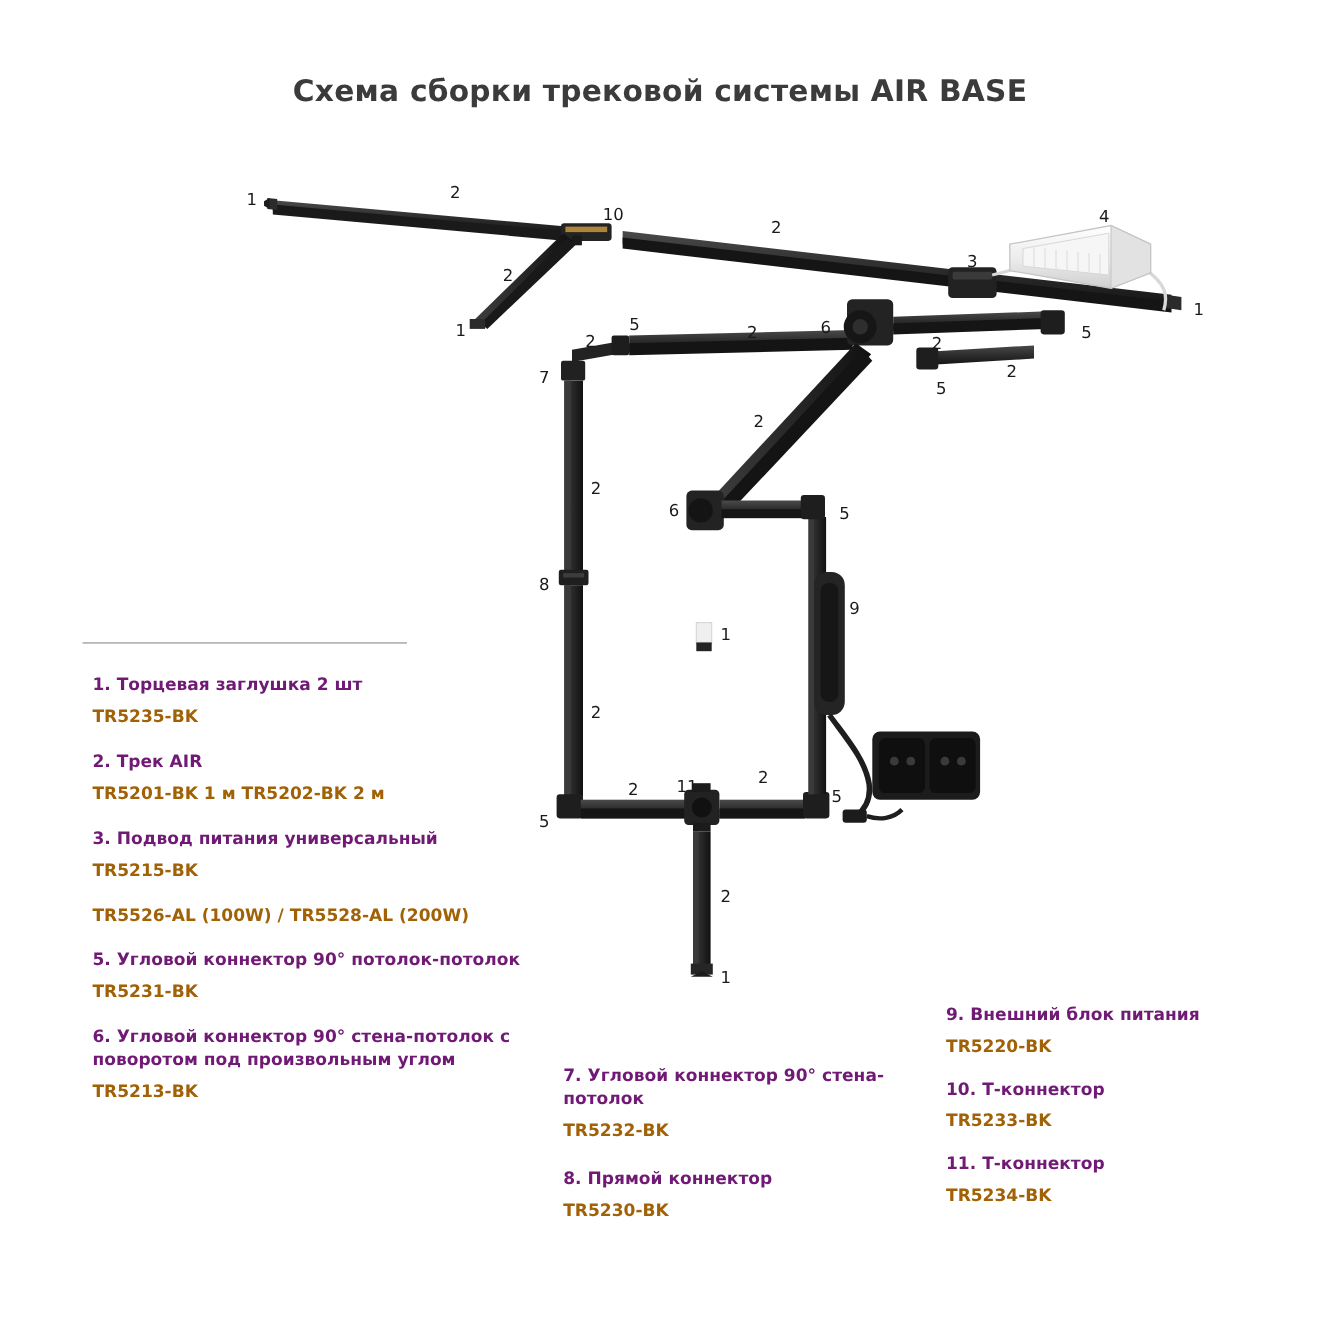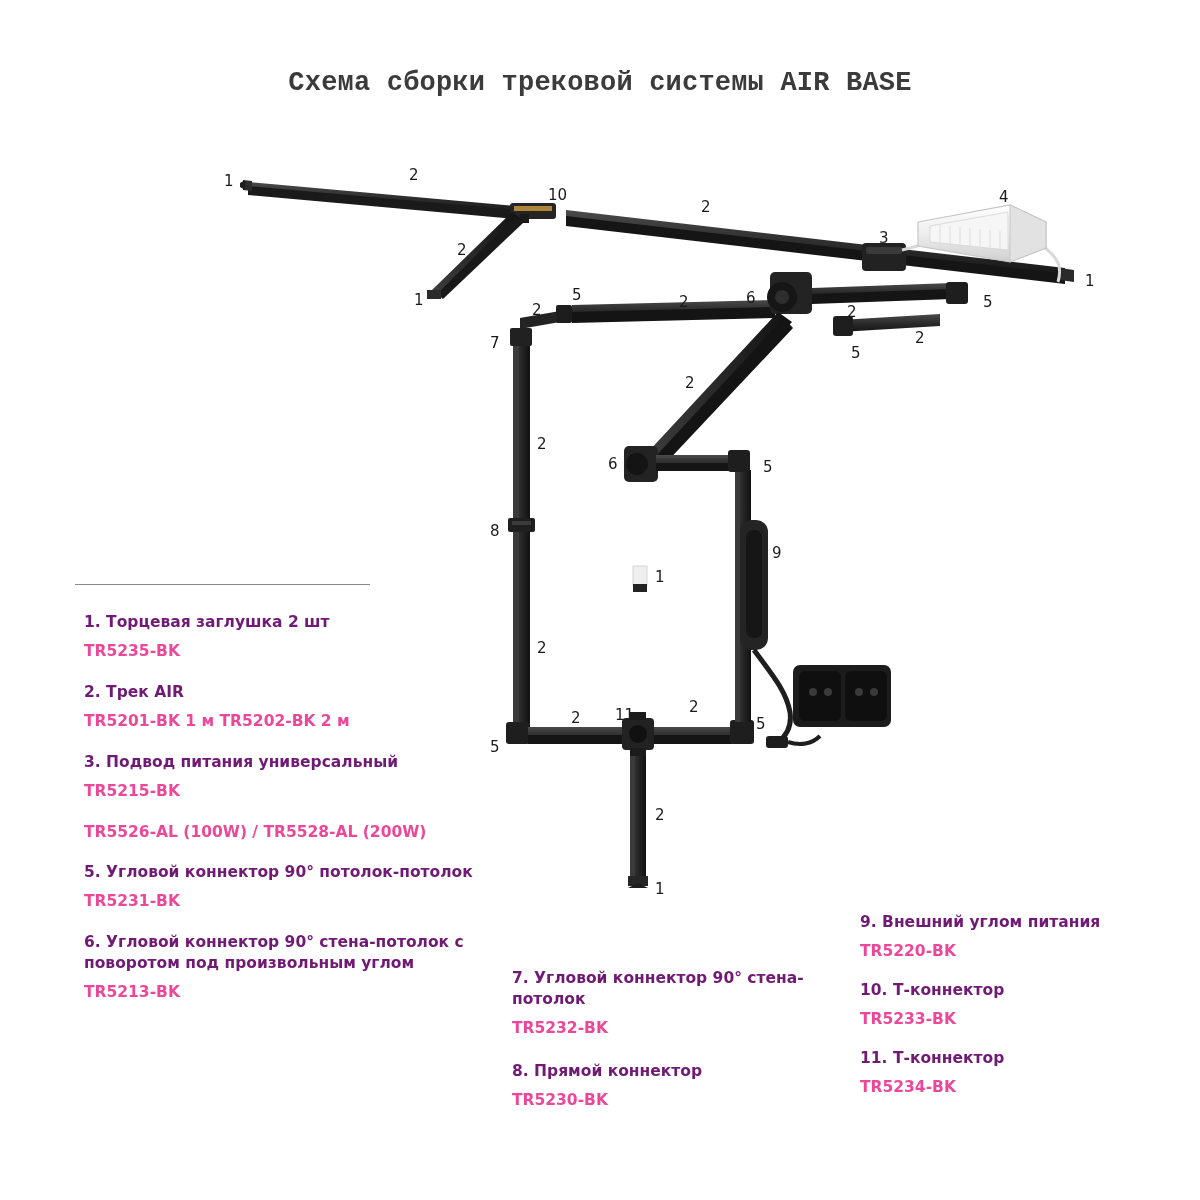--- a/index.html
+++ b/index.html
@@ -23,21 +23,20 @@
   .title {
     position: absolute;
     top: 68px;
     left: 0;
     width: 1200px;
     text-align: center;
     font-size: 27px;
     font-weight: 700;
     color: #3b3b3b;
     letter-spacing: 0.2px;
-    font-family: Liberation Mono, monospace;
   }
   
   .diagram {
     position: absolute;
     top: 0;
     left: 0;
     width: 1200px;
     height: 1200px;
     pointer-events: none;
   }
@@ -65,21 +64,21 @@
   }
   .item-title {
     font-size: 15.5px;
     font-weight: 700;
     color: #701a75;
     line-height: 1.35;
   }
   .item-code {
     font-size: 15.5px;
     font-weight: 700;
-    color: #ec4899;
+    color: #a16207;
     margin-top: 8px;
     line-height: 1.35;
   }
   .col1 { left: 84px; top: 612px; width: 420px; }
   .col2 { left: 512px; top: 968px; width: 300px; text-align: left; }
   .col3 { left: 860px; top: 912px; width: 300px; }
   .col2 .item { margin-bottom: 22px; }
   .col3 .item { margin-bottom: 18px; }
   .col1 .item { margin-bottom: 20px; }
 </style>
@@ -346,21 +345,21 @@
         <span>Прямой коннектор</span>
       </div>
       <div class="item-code">TR5230-BK</div>
     </div>
   </div>
 
   <div class="legend-col col3">
     <div class="item">
       <div class="item-title">
         <span>9.</span>
-        <span>Внешний углом питания</span>
+        <span>Внешний блок питания</span>
       </div>
       <div class="item-code">TR5220-BK</div>
     </div>
     <div class="item">
       <div class="item-title">
         <span>10.</span>
         <span>Т-коннектор</span>
       </div>
       <div class="item-code">TR5233-BK</div>
     </div>

